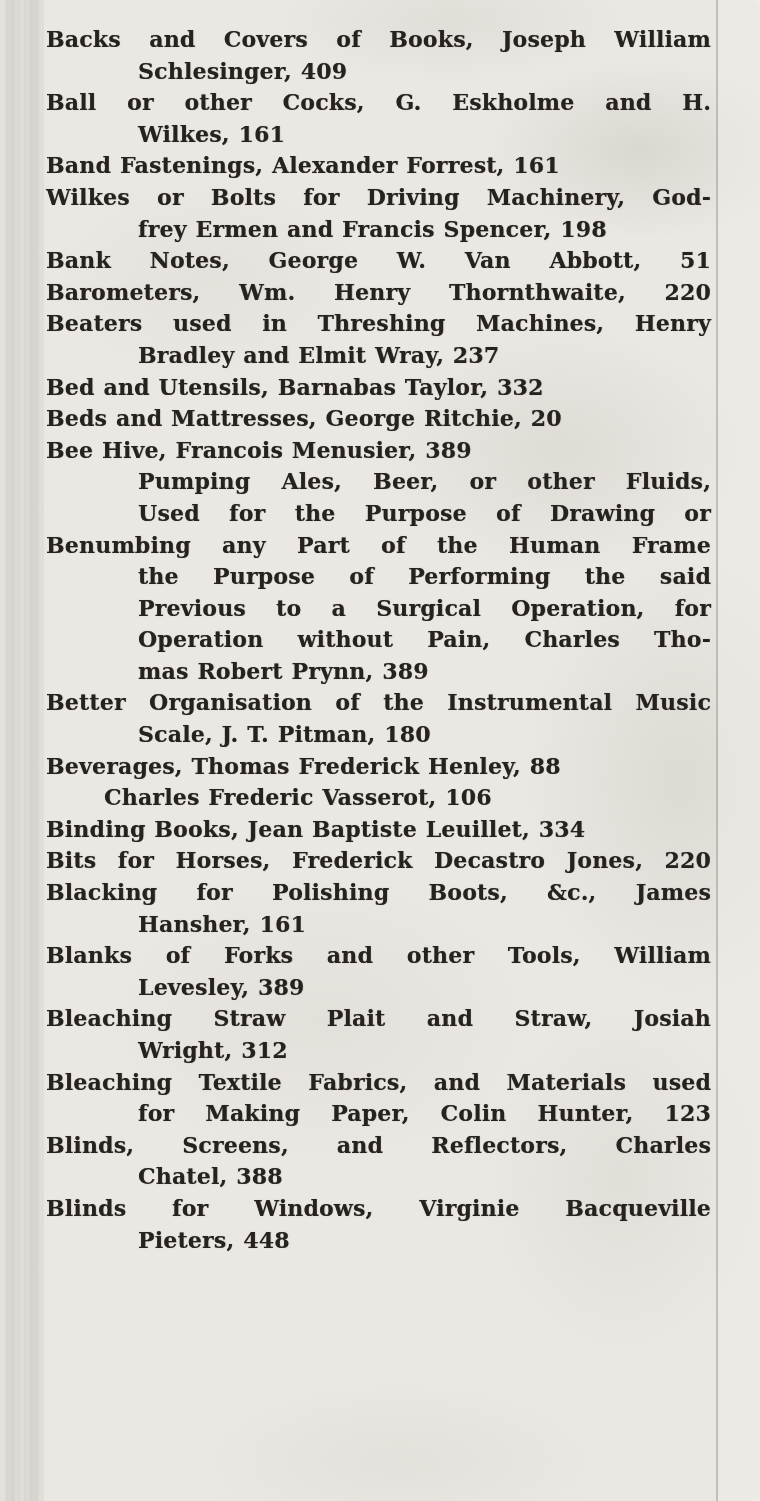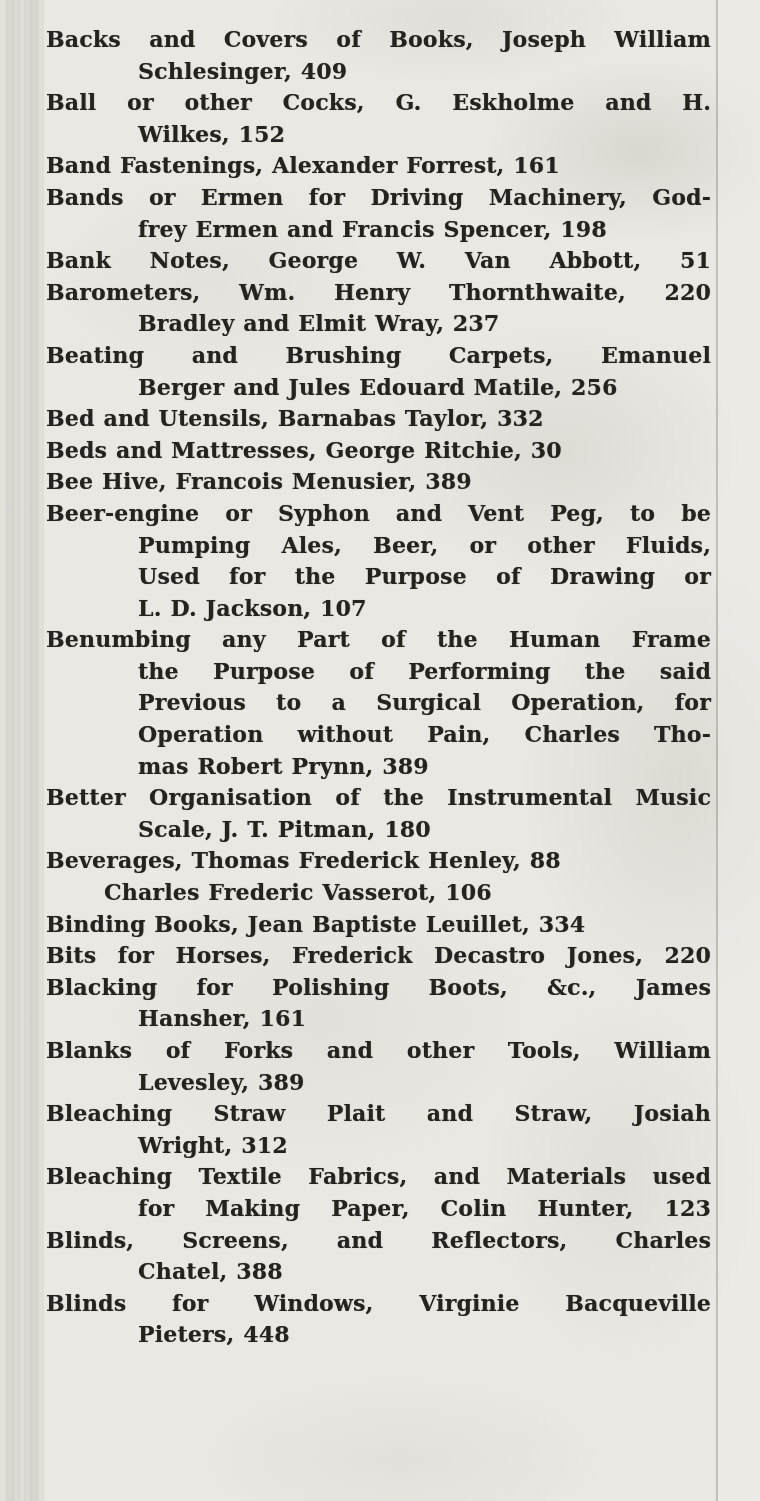--- a/index.html
+++ b/index.html
@@ -86,56 +86,51 @@
   <div class="gutter"></div>
   <div class="edge-margin"></div>
   <div class="edge-line"></div>
   <div class="text-block">
       <div class="entry">
         <div class="line first stretch">Backs and Covers of Books, Joseph William</div>
         <div class="line cont">Schlesinger, 409</div>
       </div>
       <div class="entry">
         <div class="line first stretch">Ball or other Cocks, G. Eskholme and H.</div>
-        <div class="line cont">Wilkes, 152</div>
+        <div class="line cont">Wilkes, 161</div>
       </div>
       <div class="entry">
         <div class="line first">Band Fastenings, Alexander Forrest, 161</div>
       </div>
       <div class="entry">
-        <div class="line first stretch">Bands or Ermen for Driving Machinery, God-</div>
+        <div class="line first stretch">Wilkes or Bolts for Driving Machinery, God-</div>
         <div class="line cont">frey Ermen and Francis Spencer, 198</div>
       </div>
       <div class="entry">
         <div class="line first stretch">Bank Notes, George W. Van Abbott, 51</div>
       </div>
       <div class="entry">
         <div class="line first stretch">Barometers, Wm. Henry Thornthwaite, 220</div>
       </div>
       <div class="entry">
+        <div class="line first stretch">Beaters used in Threshing Machines, Henry</div>
         <div class="line cont">Bradley and Elmit Wray, 237</div>
-      </div>
-      <div class="entry">
-        <div class="line first stretch">Beating and Brushing Carpets, Emanuel</div>
-        <div class="line cont">Berger and Jules Edouard Matile, 256</div>
       </div>
       <div class="entry">
         <div class="line first">Bed and Utensils, Barnabas Taylor, 332</div>
       </div>
       <div class="entry">
-        <div class="line first">Beds and Mattresses, George Ritchie, 30</div>
+        <div class="line first">Beds and Mattresses, George Ritchie, 20</div>
       </div>
       <div class="entry">
         <div class="line first">Bee Hive, Francois Menusier, 389</div>
       </div>
       <div class="entry">
-        <div class="line first stretch">Beer-engine or Syphon and Vent Peg, to be</div>
         <div class="line cont stretch">Pumping Ales, Beer, or other Fluids,</div>
         <div class="line cont stretch">Used for the Purpose of Drawing or</div>
-        <div class="line cont">L. D. Jackson, 107</div>
       </div>
       <div class="entry">
         <div class="line first stretch">Benumbing any Part of the Human Frame</div>
         <div class="line cont stretch">the Purpose of Performing the said</div>
         <div class="line cont stretch">Previous to a Surgical Operation, for</div>
         <div class="line cont stretch">Operation without Pain, Charles Tho-</div>
         <div class="line cont">mas Robert Prynn, 389</div>
       </div>
       <div class="entry">
         <div class="line first stretch">Better Organisation of the Instrumental Music</div>

